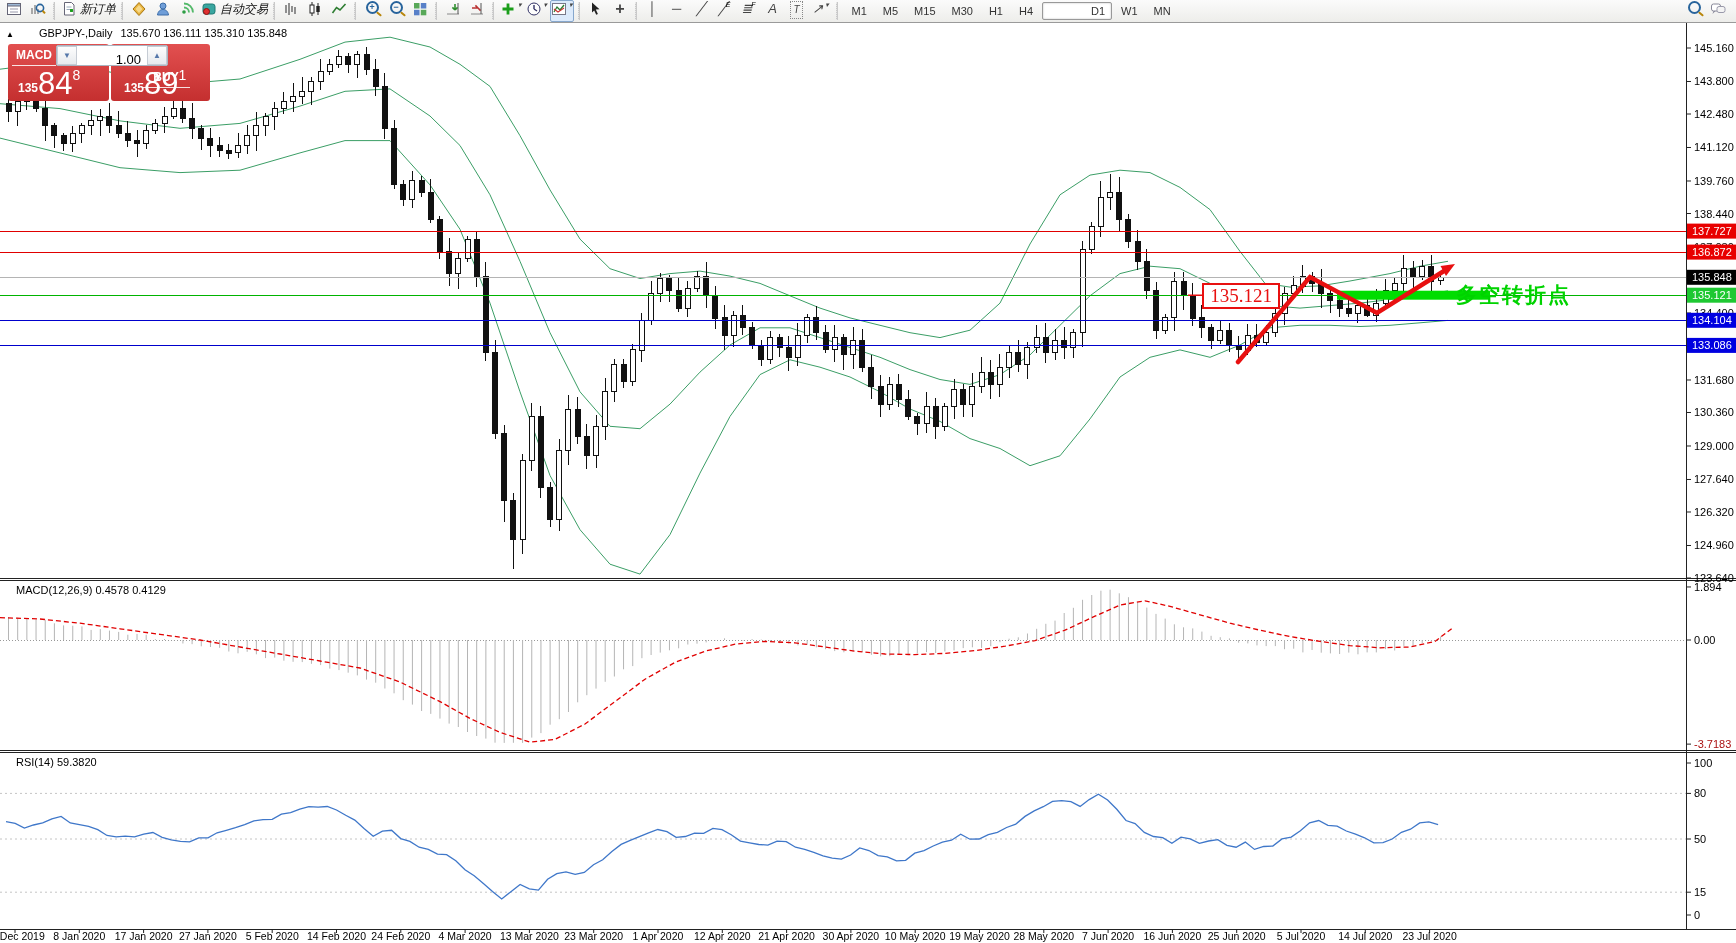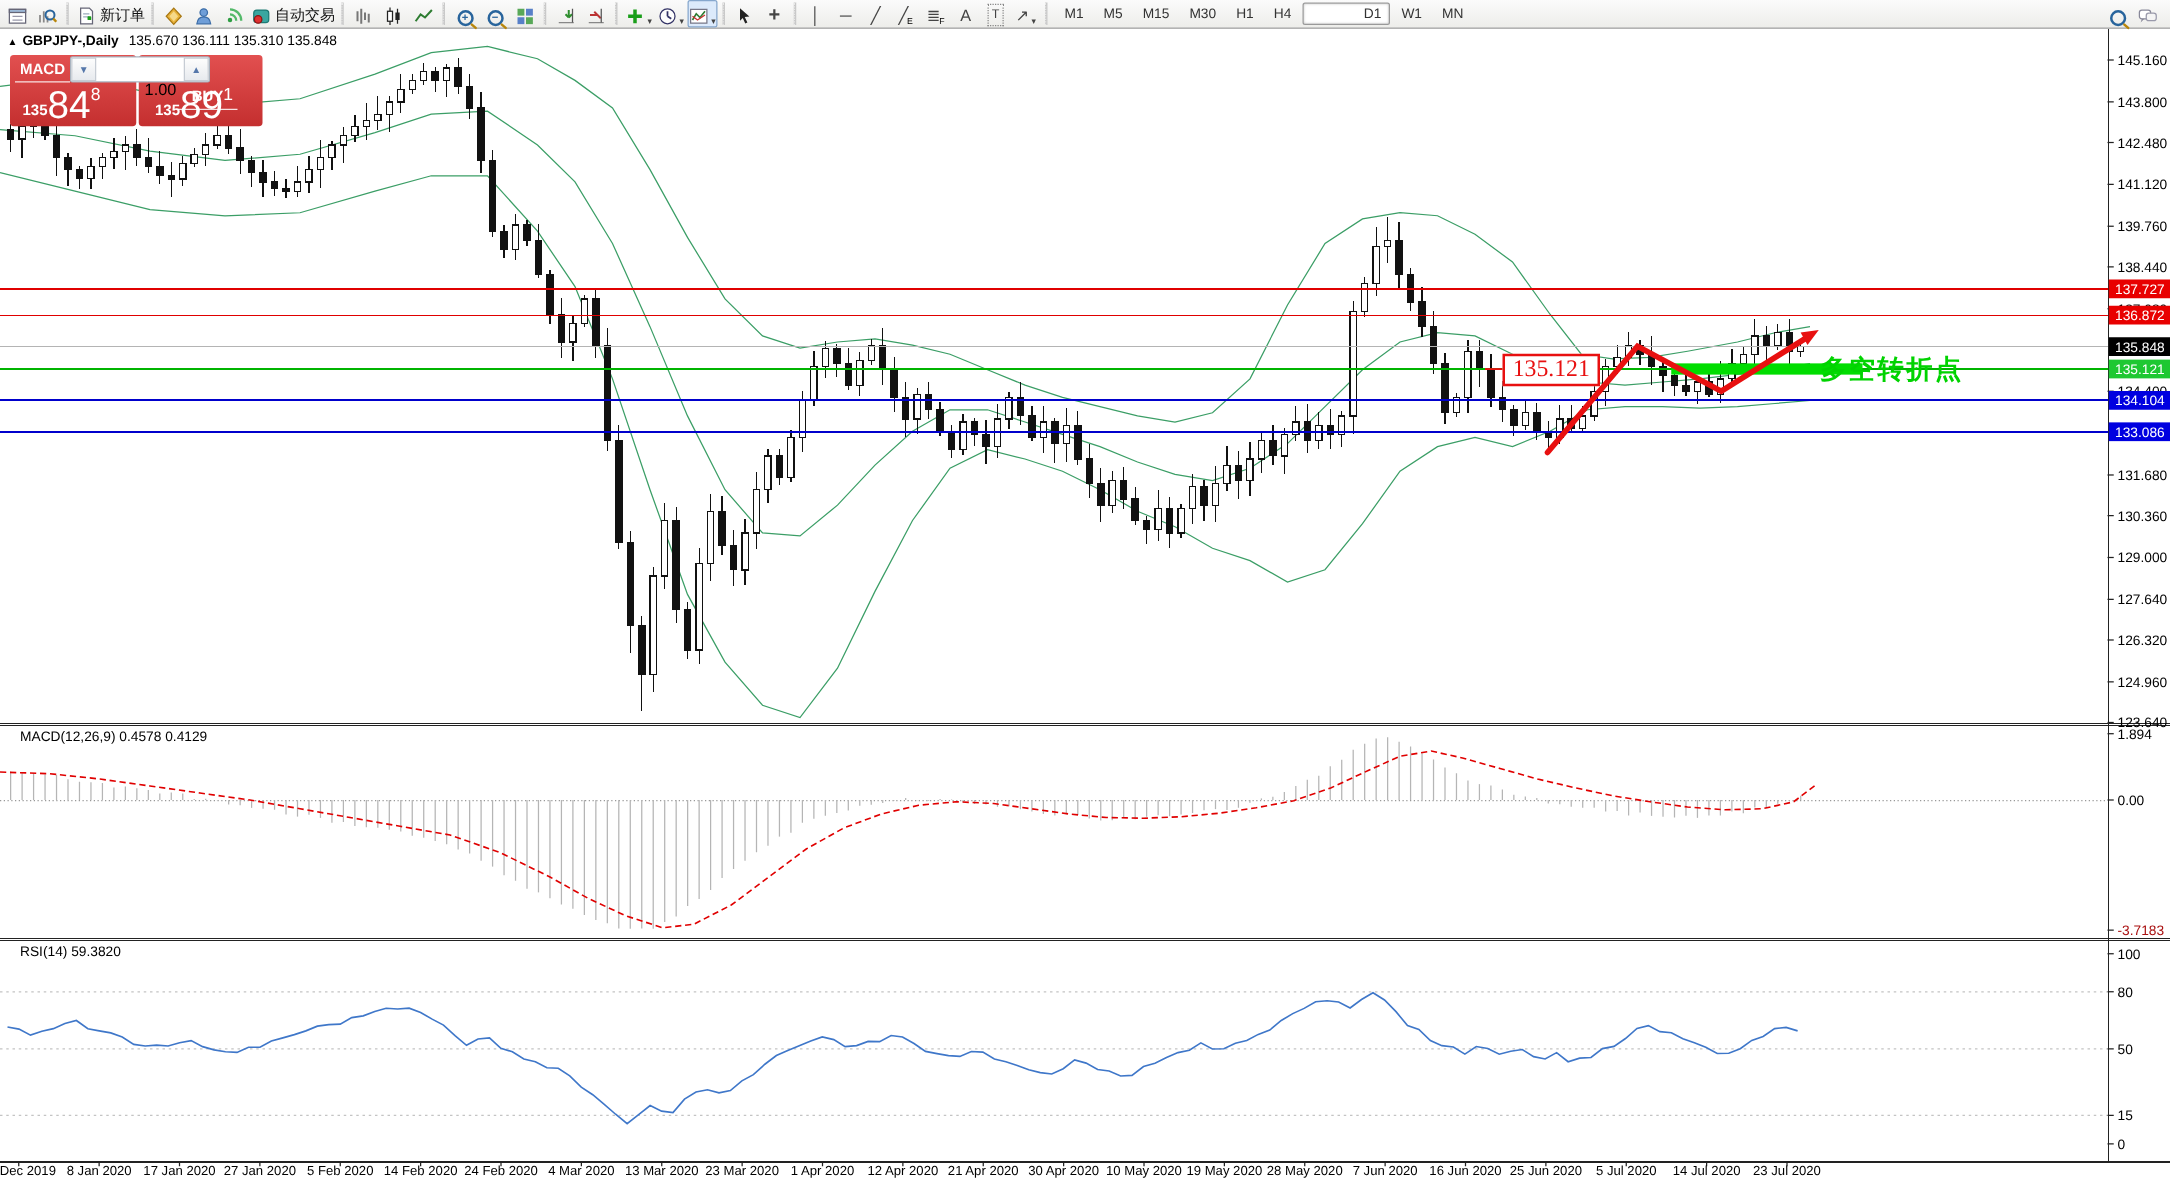--- a/index.html
+++ b/index.html
@@ -1,49 +1,49 @@
 <!DOCTYPE html>
 <html><head>
 <meta charset="utf-8">
 <style>
   html,body{margin:0;padding:0;background:#fff;font-family:"Liberation Sans",sans-serif;}
   #app{position:relative;width:1736px;height:943px;overflow:hidden;background:#fff;}
   
   #toolbar{position:absolute;left:0;top:0;width:1736px;height:23px;background:linear-gradient(#fbfbfb,#ededea);border-bottom:1px solid #9a9a9a;display:flex;align-items:center;padding:0 2px;box-sizing:border-box;z-index:30;}
   .tsep{width:1px;height:18px;background:#c9c9c9;margin:0 4px 0 3px;border-left:1px dotted #e8e8e8;}
-  .tbi{display:inline-flex;align-items:flex-end;justify-content:center;min-width:20px;height:20px;margin:0 1px;border:1px solid transparent;border-radius:2px;cursor:default;}
+  .tbi{display:inline-flex;align-items:flex-start;justify-content:center;min-width:20px;height:20px;margin:0 1px;border:1px solid transparent;border-radius:2px;cursor:default;font-style:italic;}
   .tbi.pressed{background:#dceafb;border-color:#86a7cd;}
   .tbi .glyph{font-size:13px;line-height:16px;}
   .tbi .glyph.big{font-size:16px;font-weight:bold;}
   .tbi .glyph.boxed{border:1px dotted #888;padding:0 2px;font-size:10px;}
   .tbi sub{font-size:7px;margin-left:-1px;}
   .tlab{font-size:12px;color:#111;margin-left:3px;white-space:nowrap;}
   .caret{font-size:7px;color:#444;margin-left:2px;}
   .mag{position:relative;width:9px;height:9px;border:2px solid #28649c;border-radius:50%;display:inline-block;}
   .mag:after{content:'';position:absolute;width:6px;height:2px;background:#b8860b;right:-5px;bottom:-3px;transform:rotate(40deg);border-radius:1px;}
   .mag .mg{position:absolute;left:0;top:-3px;width:9px;text-align:center;font-size:9px;font-weight:bold;color:#28649c;line-height:14px;}
   .tfwrap{display:flex;margin-left:2px;}
   .tf{font-size:11px;color:#333;padding:2px 6px;border:1px solid transparent;margin:0 1px;border-radius:2px;}
   .tf.on{background:#fff;border-color:#999;box-shadow:inset 0 0 2px #bbb;padding-left:48px;}
   #tb-right{position:absolute;right:6px;top:1px;display:flex;align-items:center;height:20px;}
   
   #chartTitle{position:absolute;left:6px;top:27px;font-size:11px;color:#000;z-index:20;}
   #chartTitle .tri{font-size:8px;margin-right:4px;}
-  #chartTitle .sym{font-weight:bold;margin-right:8px;}
+  #chartTitle .sym{font-weight:normal;margin-right:8px;margin-left:21px;}
   
   #ocp{position:absolute;left:8px;top:44px;width:202px;height:57px;z-index:25;}
   .ocol{position:absolute;top:0;bottom:0;background:linear-gradient(#e25050,#c42f2f);border-radius:3px;}
   #ocol-sell{left:0;width:101px;}
   #ocol-buy{left:103px;right:0;}
   .obtn{position:absolute;top:2px;height:19px;line-height:19px;color:#fff;font-size:12px;font-weight:bold;text-align:center;border-bottom:1px solid rgba(255,255,255,.85);}
   #sellBtn{left:4px;width:44px;}
   #buyBtn{right:20px;width:48px;margin-top:22px;}
   #volBox{position:absolute;left:48px;top:1px;width:112px;height:21px;background:#fff;border:1px solid #a9b4c0;border-radius:2px;display:flex;z-index:4;box-sizing:border-box;}
   .stp{width:20px;text-align:center;font-size:8px;color:#5577aa;background:linear-gradient(#fdfdfd,#e7eaee);border:1px solid #c6ccd4;line-height:17px;box-sizing:border-box;}
-  #volVal{flex:1;text-align:right;padding:16px 6px;font-size:13px;line-height:19px;color:#000;}
+  #volVal{flex:1;text-align:right;padding:4px 6px;font-size:13px;line-height:19px;color:#000;}
   .oprice{position:absolute;bottom:2px;color:#fff;white-space:nowrap;}
   .oprice .sm{font-size:12px;font-weight:bold;vertical-align:baseline;}
   .oprice .bg{font-size:31px;line-height:30px;vertical-align:-2px;}
   .oprice .pp{font-size:14px;vertical-align:12px;}
   #sellPrice{left:10px;}
   #buyPrice{left:116px;}
   
   .indlabel{position:absolute;left:16px;font-size:11px;color:#000;z-index:20;}
   
   #priceCallout{position:absolute;left:1202px;top:283px;width:74px;height:22px;background:#fff;border:2px solid #e81010;color:#e81010;font-family:"Liberation Serif",serif;font-size:19px;line-height:21px;text-align:center;z-index:21;}

